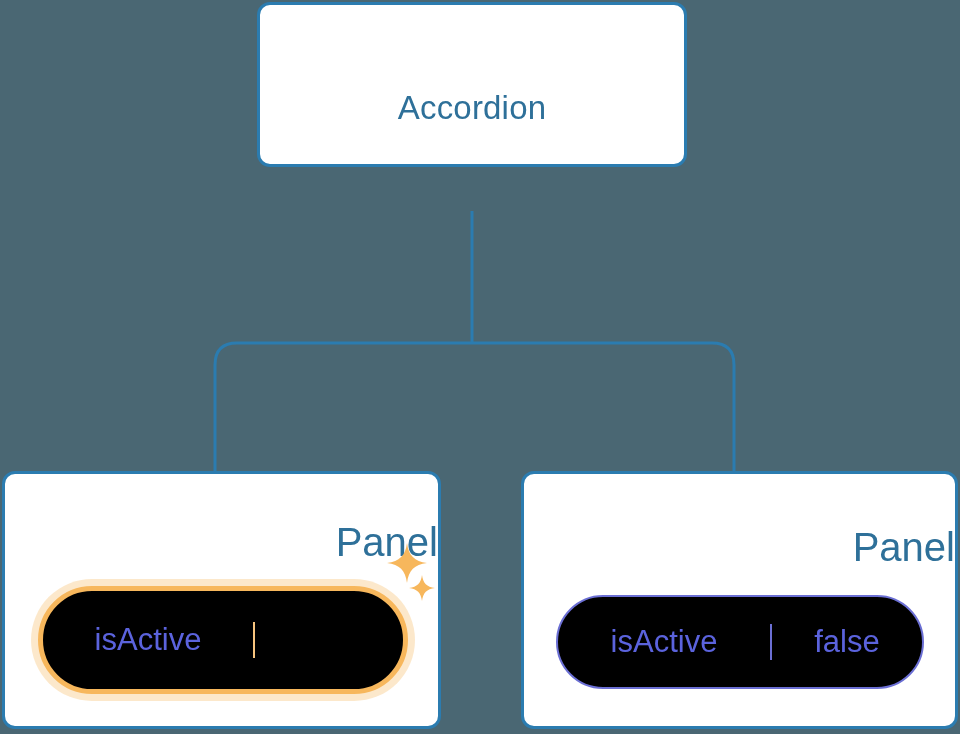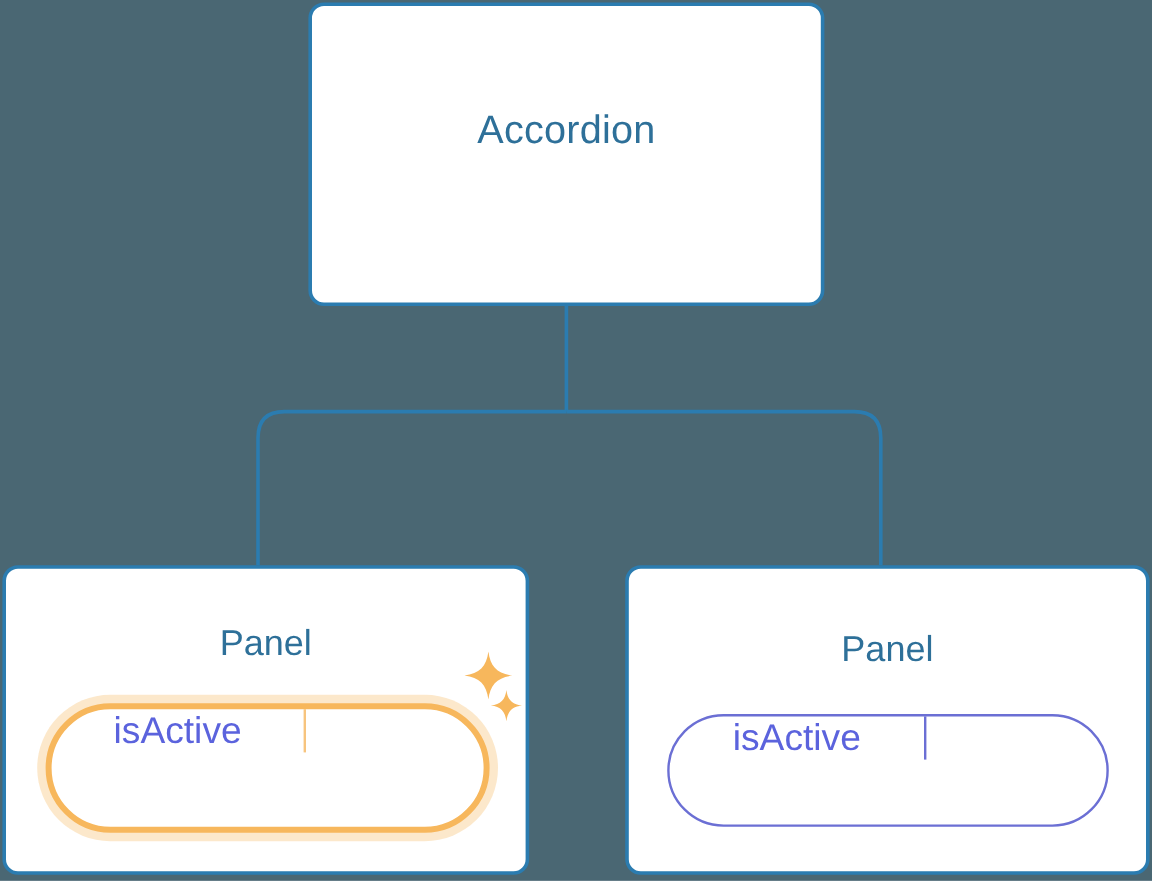--- a/index.html
+++ b/index.html
@@ -38,21 +38,21 @@
     border: 3px solid #2b7cb0;
     border-radius: 13px;
     box-sizing: border-box;
   }
 
   
   #root-node {
     left: 257px;
     top: 2px;
     width: 430px;
-    height: 253px;
+    height: 165px;
   }
   #root-node .node-title {
     position: absolute;
     left: 0;
     right: 0;
     top: 86px;
     text-align: center;
     font-size: 33px;
     color: #2e7099;
     letter-spacing: 0.2px;
@@ -69,34 +69,34 @@
     width: 439px;
   }
   #panel-node-1 {
     left: 521px;
     width: 437px;
   }
   .panel-node .node-title {
     position: absolute;
     left: 0;
     right: 0;
-    text-align: center;
-    font-size: 30px;
+    text-align: right;
+    font-size: 40px;
     color: #2e7099;
     line-height: 1;
   }
   #panel-node-0 .node-title { top: 48px; }
   #panel-node-1 .node-title { top: 53px; }
 
   
   .prop-pill {
     position: absolute;
     display: flex;
-    align-items: flex-start;
-    background: #ffffff;
+    align-items: center;
+    background: #000000;
     box-sizing: border-box;
     border-radius: 999px;
   }
   .prop-key, .prop-val {
     display: flex;
     align-items: center;
     justify-content: center;
     box-sizing: border-box;
     white-space: nowrap;
   }
@@ -193,15 +193,16 @@
   <svg id="sparkle-small" class="sparkle" viewBox="0 0 26 26" xmlns="http://www.w3.org/2000/svg">
     <path d="M13 0 C14 8.2 17.8 12 26 13 C17.8 14 14 17.8 13 26 C12 17.8 8.2 14 0 13 C8.2 12 12 8.2 13 0 Z" fill="#f7b75c"></path>
   </svg>
 
   <div id="panel-node-1" class="node-card panel-node">
     <div class="node-title">Panel</div>
   </div>
 
   <div id="prop-pill-1" class="prop-pill">
     <div class="prop-key">isActive</div>
+    <div class="prop-val">false</div>
   </div>
 
 </div>
 
 </body></html>

